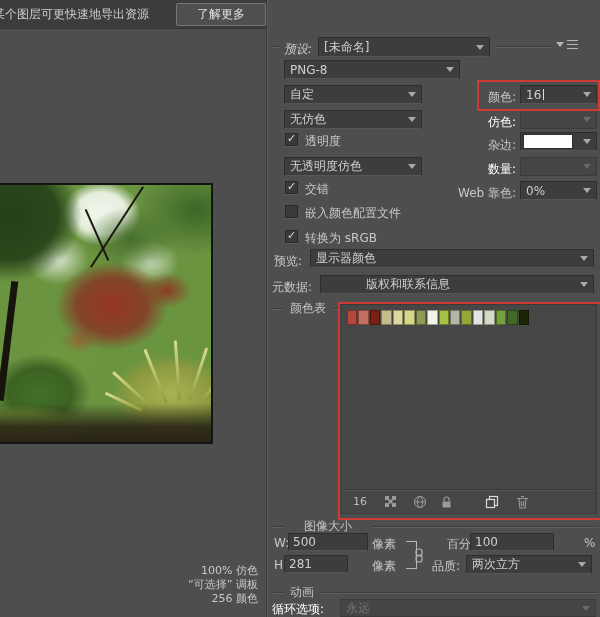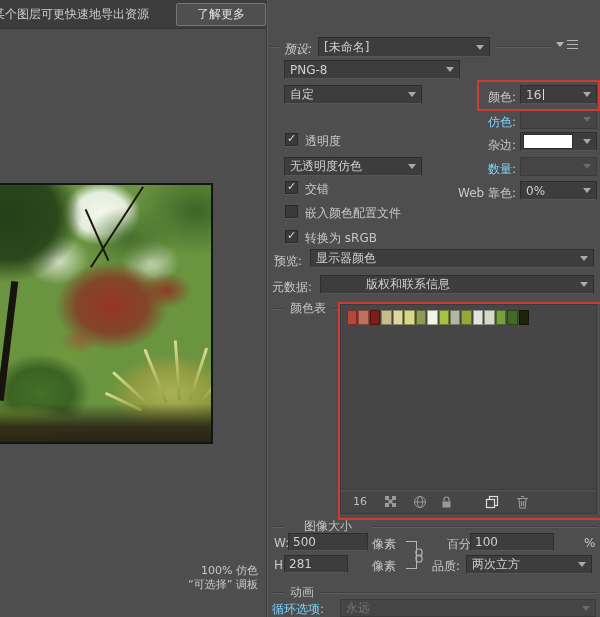--- a/index.html
+++ b/index.html
@@ -39,21 +39,21 @@
   #branch1{left:116px;top:-6px;width:2px;height:96px;transform:rotate(33deg);}
   #branch2{left:96px;top:22px;width:2px;height:56px;transform:rotate(-24deg);}
   #trunk{left:4px;top:96px;width:7px;height:120px;background:#17140d;transform:rotate(7deg);position:absolute;}
   .spike{position:absolute;width:3px;border-radius:2px;transform-origin:bottom center;
          background:linear-gradient(to top,#8d9c40,#d9dd8c);}
   #pane-info{left:108px;top:564px;width:150px;text-align:right;font-size:11px;line-height:14px;color:#c9c9c9;}
 
   
   .lbl{position:absolute;white-space:nowrap;}
   .lbl.r{text-align:right;}
-  .dis{color:#7dd3fc;}
+  .dis{color:#ffffff;}
   .dd{position:absolute;height:19px;box-sizing:border-box;background:#3d3d3d;
       border:1px solid #2e2e2e;border-bottom-color:#565656;display:flex;align-items:center;
       padding:0 5px;color:#cfcfcf;cursor:pointer;}
   .dd .chev{margin-left:auto;width:0;height:0;border-left:4px solid transparent;
             border-right:4px solid transparent;border-top:5px solid #aaa;}
   .dd.disabled{background:#454545;border-color:#3a3a3a;color:#777;cursor:default;}
   .dd.disabled .chev{border-top-color:#6a6a6a;}
   .inp{position:absolute;height:18px;box-sizing:border-box;background:#3d3d3d;color:#cfcfcf;
        border:1px solid #2e2e2e;border-bottom-color:#565656;font:12px "DejaVu Sans",sans-serif;
        padding:0 4px;outline:none;}
@@ -163,20 +163,21 @@
       <i class="spike" style="left:178px;top:155px;height:60px;transform:rotate(-4deg);"></i>
       <i class="spike" style="left:188px;top:160px;height:56px;transform:rotate(18deg);"></i>
       <i class="spike" style="left:198px;top:168px;height:50px;transform:rotate(40deg);"></i>
       <i class="spike" style="left:140px;top:185px;height:40px;transform:rotate(-65deg);"></i>
     </div>
   </div>
 
   <div id="pane-info" class="abs">
     <div>100% 仿色</div>
     <div>“可选择” 调板</div>
+    <div>256 颜色</div>
   </div>
 
   <i class="rule" id="preset-rule-l"></i>
   <i class="rule" id="preset-rule-r"></i>
   <span class="lbl" id="preset-label">预设:</span>
   <div class="dd" id="preset-dd">
     <span>[未命名]</span>
     <span class="chev"></span>
   </div>
   <div class="menu-icon" id="panel-menu-1">
@@ -194,20 +195,24 @@
     <span class="chev"></span>
   </div>
   <span class="lbl r" id="colors-label">颜色:</span>
   <div class="dd" id="colors-dd">
     <span>16</span>
     <span class="caret"></span>
     <span class="chev"></span>
   </div>
   <div class="red-rect" id="red-rect-1"></div>
 
+  <div class="dd" id="dithermethod-dd">
+    <span>无仿色</span>
+    <span class="chev"></span>
+  </div>
   <span class="lbl r dis" id="dither-label">仿色:</span>
   <div class="dd disabled" id="dither-dd">
     <span></span>
     <span class="chev"></span>
   </div>
 
   <span class="cb checked" id="transparency-cb"></span>
   <span class="lbl" id="transparency-label">透明度</span>
   <span class="lbl r" id="matte-label">杂边:</span>
   <div class="dd" id="matte-dd" style="padding:0 5px 0 2px;">

